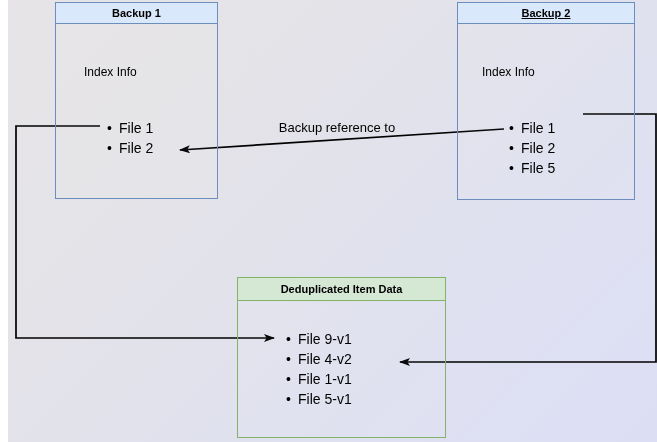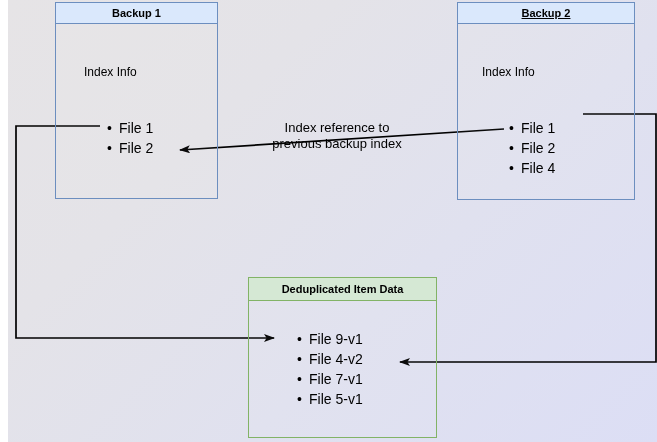--- a/index.html
+++ b/index.html
@@ -135,35 +135,34 @@
     </div>
   </div>
 
   <div class="node node-blue" style="left:449px; top:2px; width:178px; height:198px;text-decoration:underline;">
     <div class="node-header">Backup 2</div>
     <div class="node-body">
       <div class="index-label" style="left:24px; top:41px;">Index Info</div>
       <ul class="file-list" style="left:48px; top:94px;">
         <li>File 1</li>
         <li>File 2</li>
-        <li>File 4</li>
+        <li>File 5</li>
       </ul>
     </div>
   </div>
 
-  <div class="node node-green" style="left:240px; top:277px; width:189px; height:161px;justify-content:center;">
+  <div class="node node-green" style="left:229px; top:277px; width:209px; height:161px;justify-content:center;">
     <div class="node-header">Deduplicated Item Data</div>
     <div class="node-body">
       <ul class="file-list" style="left:45px; top:28px;">
         <li>File 9-v1</li>
         <li>File 4-v2</li>
-        <li>File 7-v1</li>
+        <li>File 1-v1</li>
         <li>File 5-v1</li>
       </ul>
     </div>
   </div>
 
   <div class="edge-label" style="left:249px; top:120px; width:160px;">
-    <div>Index reference to</div>
-    <div>previous backup index</div>
+    <div>Backup reference to</div>
   </div>
 
 </div>
 
 </body></html>

